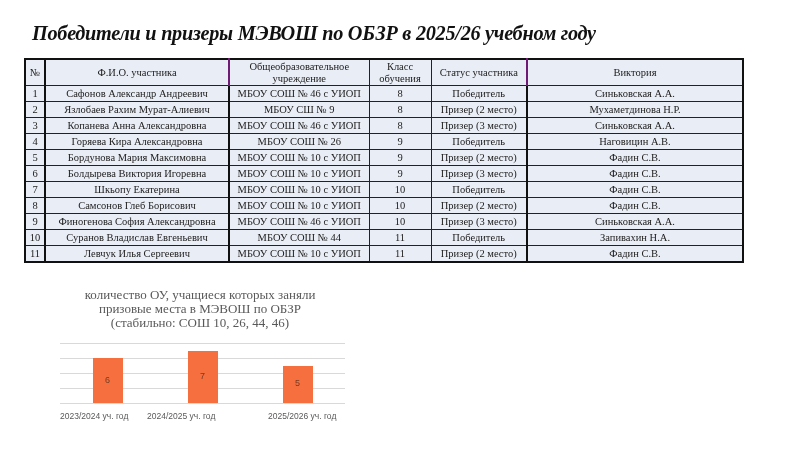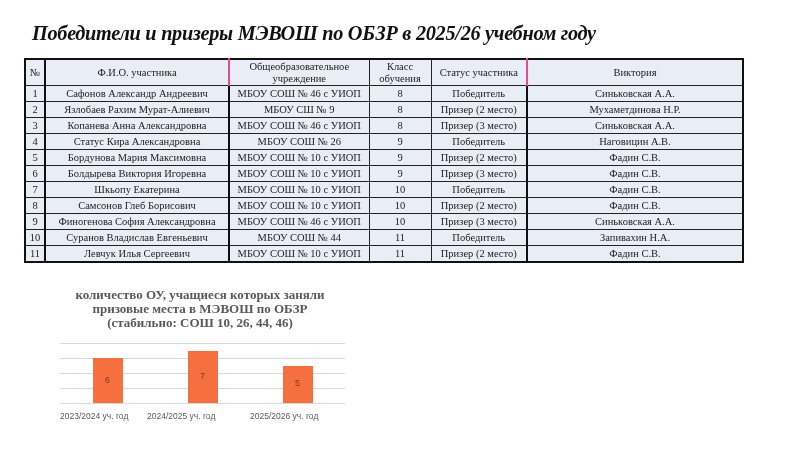--- a/index.html
+++ b/index.html
@@ -32,29 +32,28 @@
       padding: 0 2px;
       height: 15px;
       line-height: 14px;
       white-space: nowrap;
       overflow: hidden;
     }
     table.winners th { height: 25px; line-height: 12px; white-space: normal; }
     table.winners tr td:first-child, table.winners tr th:first-child { border-right: 2px solid #111; }
     table.winners td.c-name { border-right: 2px solid #111; }
     table.winners td.c-status { border-right: 2px solid #111; }
-    table.winners th.h-name, table.winners th.h-status { border-right: 2px solid #ec4899; }
+    table.winners th.h-name, table.winners th.h-status { border-right: 2px solid #701a75; }
     .chart {
       position: absolute; left: 40px; top: 288px; width: 320px; height: 145px;
     }
     .chart-title {
       position: absolute; left: 0; top: 0; width: 320px; text-align: center;
       font-family: "Liberation Serif", serif; font-size: 13px; line-height: 14px;
       color: #595959;
-      font-weight: bold;
     }
     .plot {
       position: absolute; left: 20px; top: 55px; width: 285px; height: 60px;
     }
     .grid {
       position: absolute; left: 0; width: 100%; height: 1px; background: #d9d9d9;
     }
     .bar {
       position: absolute; bottom: 0; width: 30px; background: #f6703f;
     }
@@ -112,21 +111,21 @@
       <tr>
         <td class="c-num">3</td>
         <td class="c-name">Копанева Анна Александровна</td>
         <td class="c-school">МБОУ СОШ № 46 с УИОП</td>
         <td class="c-grade">8</td>
         <td class="c-status">Призер (3 место)</td>
         <td class="c-mentor">Синьковская А.А.</td>
       </tr>
       <tr>
         <td class="c-num">4</td>
-        <td class="c-name">Статус Кира Александровна</td>
+        <td class="c-name">Горяева Кира Александровна</td>
         <td class="c-school">МБОУ СОШ № 26</td>
         <td class="c-grade">9</td>
         <td class="c-status">Победитель</td>
         <td class="c-mentor">Наговицин А.В.</td>
       </tr>
       <tr>
         <td class="c-num">5</td>
         <td class="c-name">Бордунова Мария Максимовна</td>
         <td class="c-school">МБОУ СОШ № 10 с УИОП</td>
         <td class="c-grade">9</td>
@@ -202,15 +201,15 @@
       <div class="bar" style="height: 52.5px; left: 127.5px; background: rgb(246, 112, 63);">
         <div class="bar-label" style="top: 20.25px;">7</div>
       </div>
       <div class="bar" style="height: 37.5px; left: 222.5px; background: rgb(246, 112, 63);">
         <div class="bar-label" style="top: 12.75px;">5</div>
       </div>
     </div>
   <div id="xlabels">
       <div class="xlab" style="left: 20px;">2023/2024 уч. год</div>
       <div class="xlab" style="left: 107px;">2024/2025 уч. год</div>
-      <div class="xlab" style="left: 210px;">2025/2026 уч. год</div>
+      <div class="xlab" style="left: 228px;">2025/2026 уч. год</div>
     </div>
 </div>
 
 </body></html>

